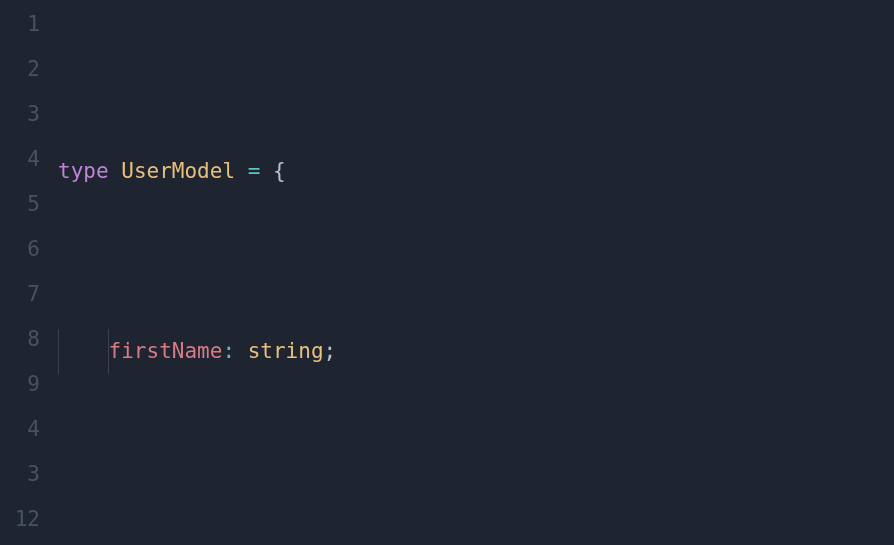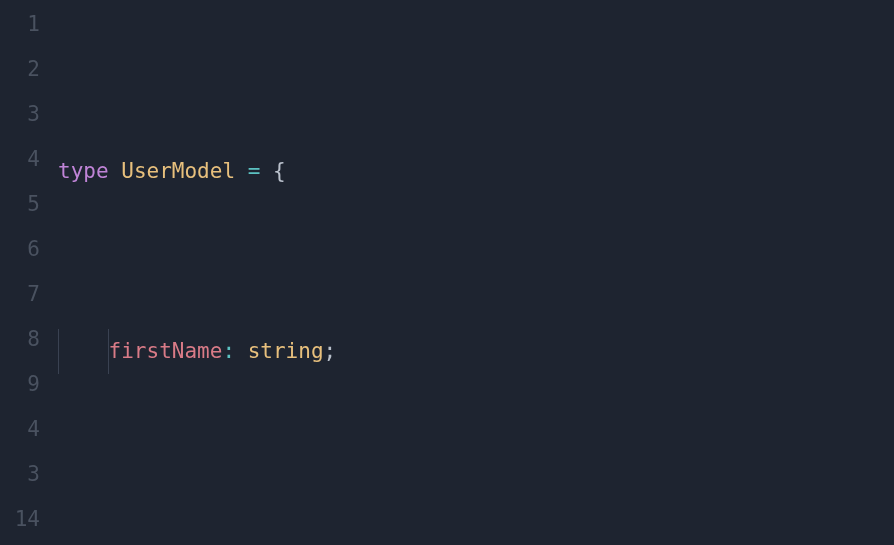--- a/index.html
+++ b/index.html
@@ -56,21 +56,21 @@
     <div>2</div>
     <div>3</div>
     <div>4</div>
     <div>5</div>
     <div>6</div>
     <div>7</div>
     <div>8</div>
     <div>9</div>
     <div>4</div>
     <div>3</div>
-    <div>14</div>
+    <div>12</div>
   </div>
 
   <div class="code">
     
     <span class="line"><span class="kw">type</span><span class="gray"> </span><span class="type">UserModel</span><span class="gray"> </span><span class="op">=</span><span class="gray"> </span><span class="punc">{</span></span>
     
     <span class="line"><span class="indent-guide" style="left:0px"></span><span class="indent-guide" style="left:50px"></span><span>    </span><span class="prop">firstName</span><span class="op">:</span><span> </span><span class="type">string</span><span class="punc">;</span></span>
     
     
     

